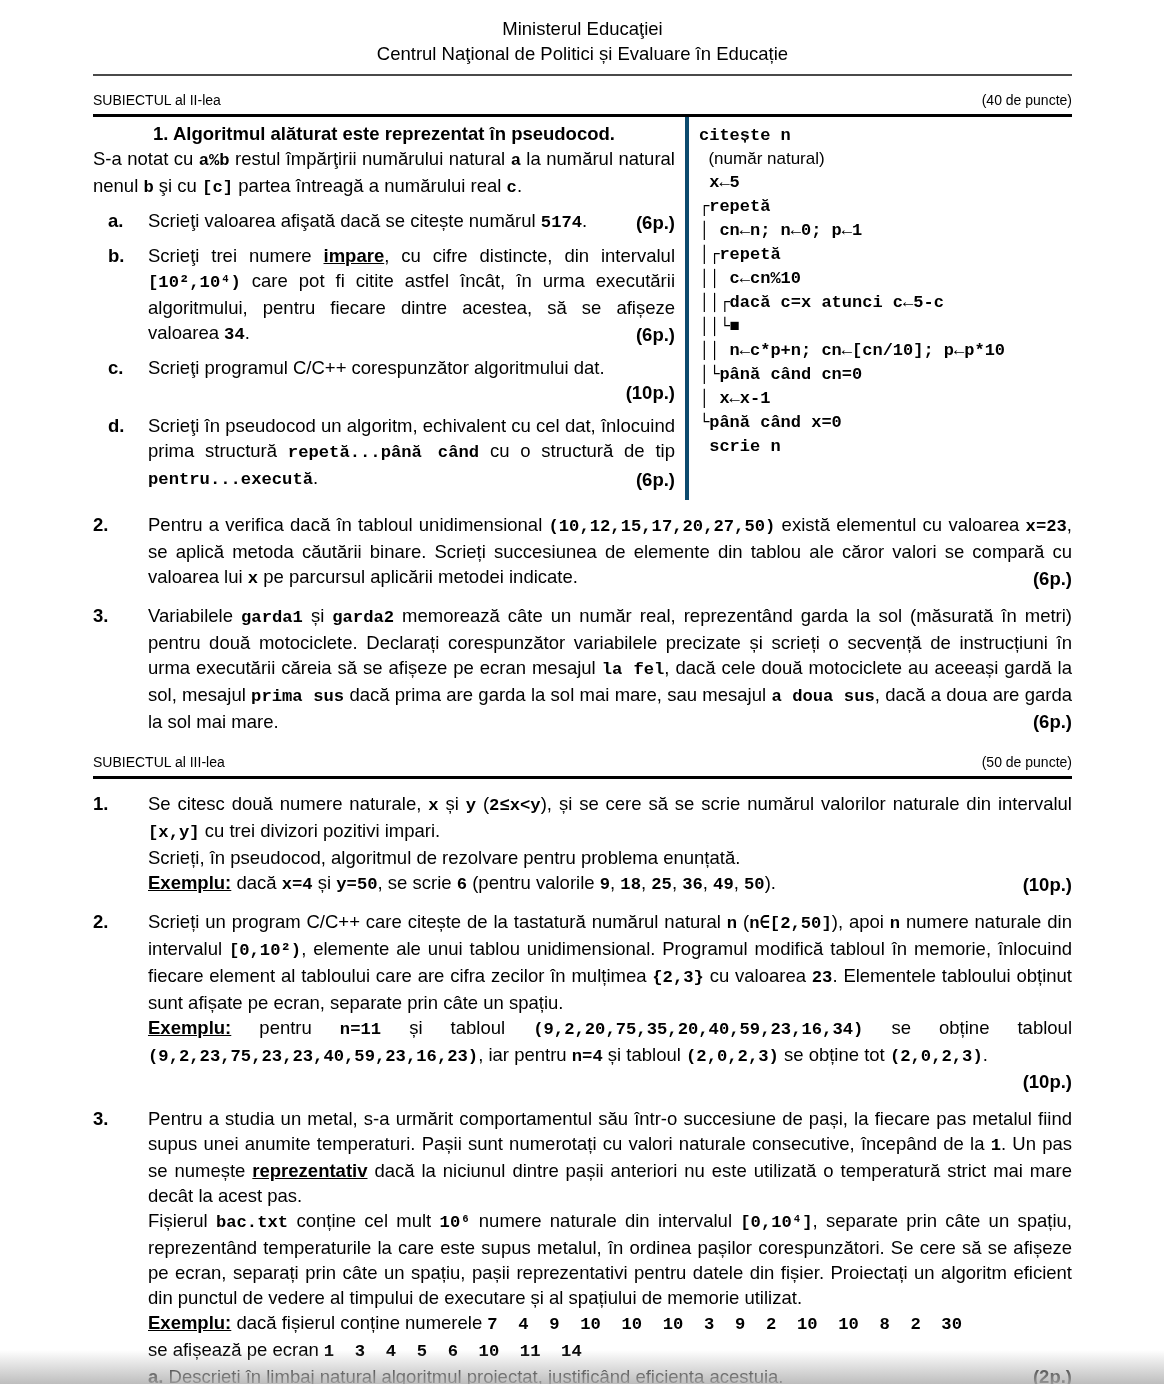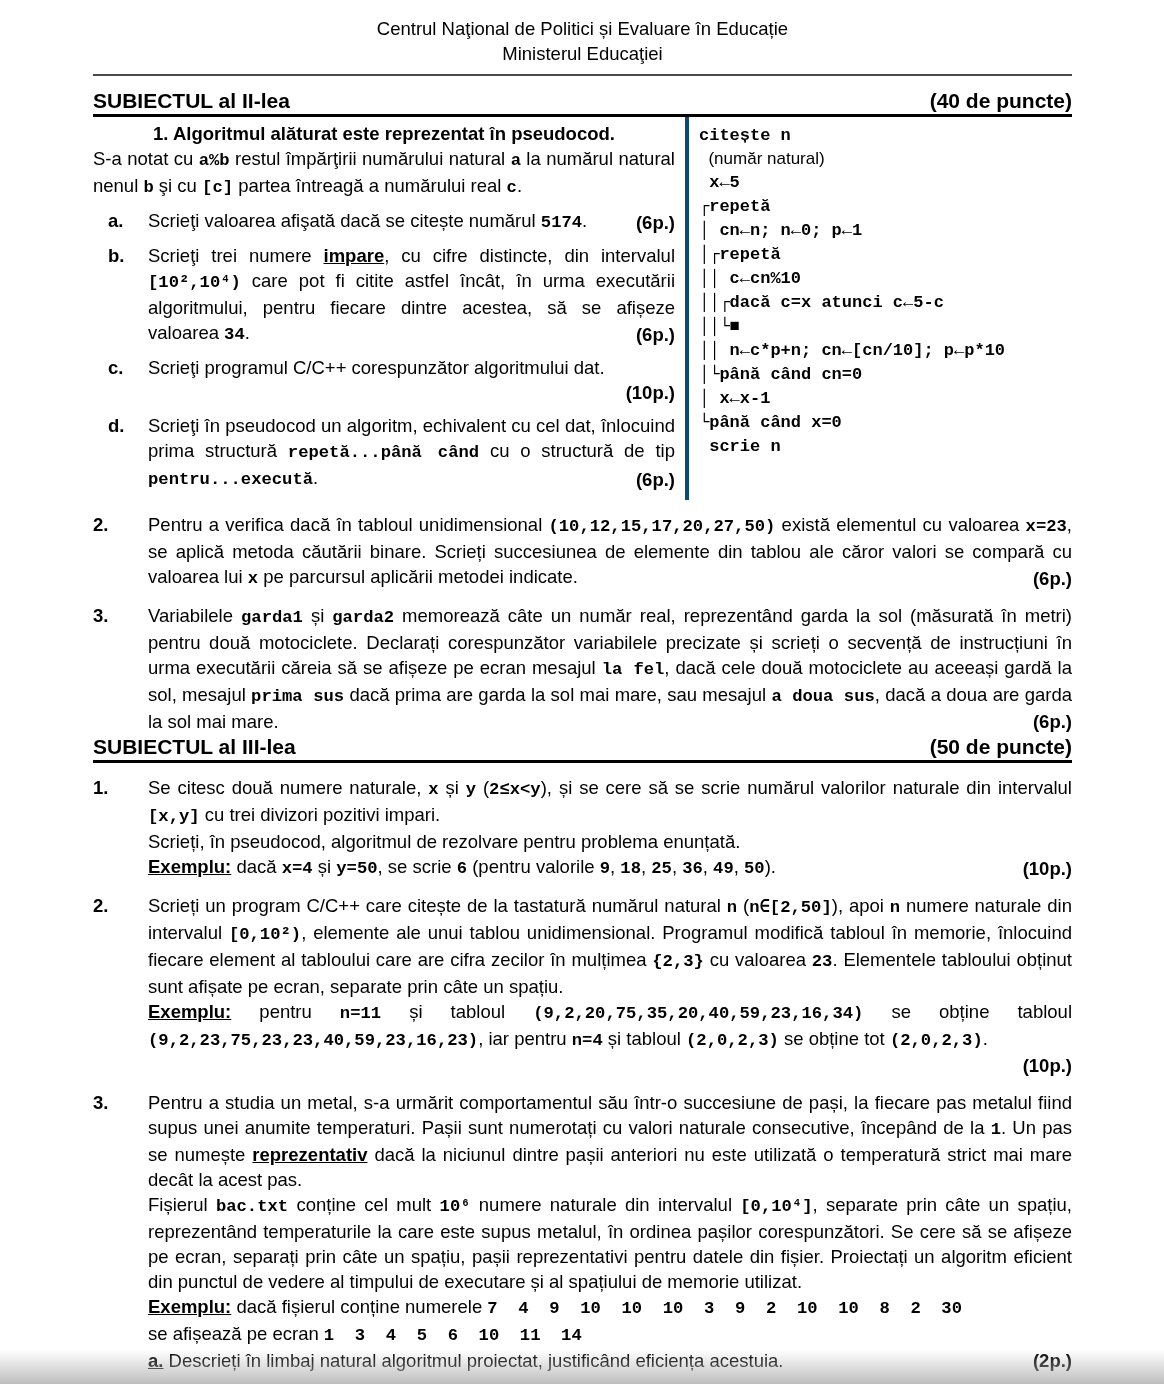--- a/index.html
+++ b/index.html
@@ -7,25 +7,25 @@
   body {
     width:1164px; height:1384px; position:relative; overflow:hidden;
     font-family:"Liberation Sans", sans-serif;
     font-size:18.5px; line-height:25px; color:#000;
   }
   .page { padding:16px 92px 0 93px; }
   .doc-header { text-align:center; }
   .header-rule { border:none; border-top:2px solid #4a4a4a; margin-top:8px; }
   .section-header {
     display:flex; justify-content:space-between; align-items:baseline;
-    font-weight:bold; font-size:21px;
+    font-weight:normal; font-size:14px;
     border-bottom:3px solid #000; padding-bottom:1px;
   }
   .sec2 { margin-top:12px; }
-  .sec3 { }
+  .sec3 { margin-top:16px; }
   .p1-row { display:flex; }
   .p1-left { flex:0 0 592px; padding:4px 10px 8px 0; }
   .p1-right { flex:1; border-left:4px solid #0c4a6e; padding:6px 0 0 10px; }
   .p1-title { font-weight:bold;text-align:center; }
   .j { text-align:justify; }
   .m, .u {
     font-family:"Liberation Mono","DejaVu Sans Mono",monospace;
     font-weight:bold; font-size:0.93em;
   }
   .u { text-decoration-thickness:2px; text-underline-offset:2px; }
@@ -46,22 +46,22 @@
     position:absolute; left:0; right:0; bottom:0; height:34px;
     background:linear-gradient(to bottom, rgba(190,190,190,0), rgba(178,178,178,0.85));
   }
 </style>
 </head>
 <body>
 
 <div class="page">
 
   <div class="doc-header">
+    <div>Ministerul Educaţiei</div>
     <div>Centrul Naţional de Politici și Evaluare în Educație</div>
-    <div>Ministerul Educaţiei</div>
   </div>
   <hr class="header-rule">
 
   <div class="section-header sec2">
     <span>SUBIECTUL al II-lea</span>
     <span>(40 de puncte)</span>
   </div>
 
   <div class="p1-row">
     <div class="p1-left">

